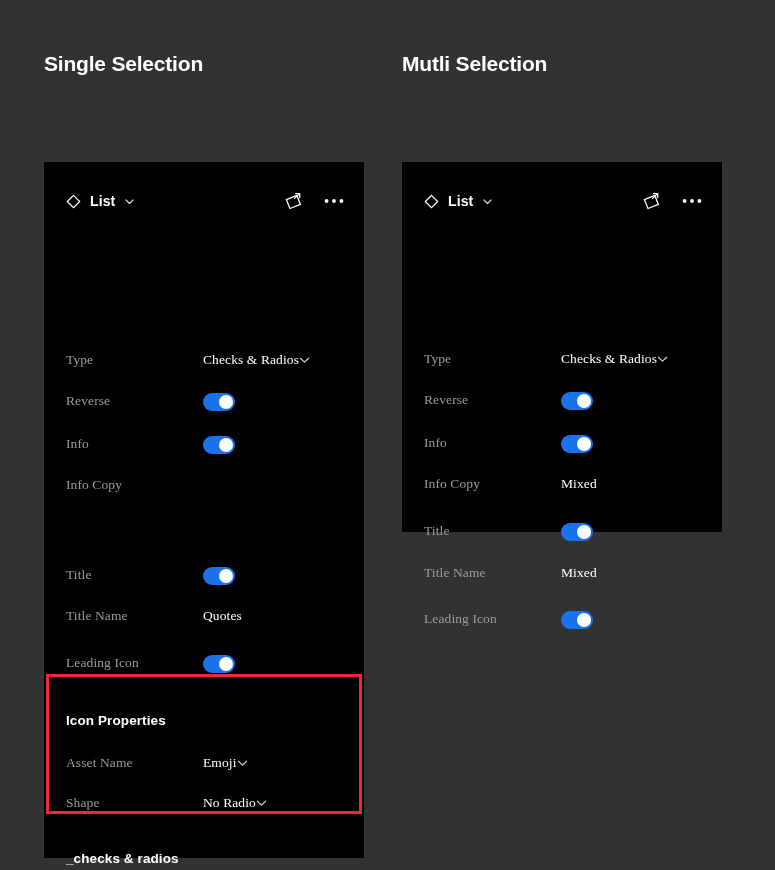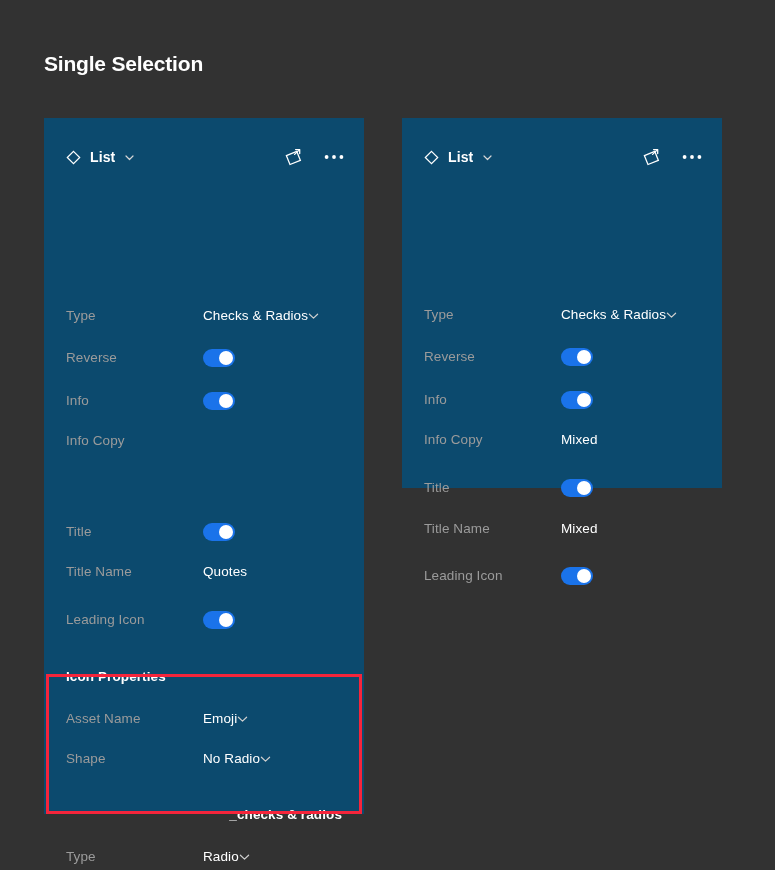--- a/index.html
+++ b/index.html
@@ -28,22 +28,23 @@
     letter-spacing: -0.2px;
     text-align: left;
     white-space: nowrap;
   }
   #title-single { left: 44px; top: 52px; width: 320px; }
   #title-multi  { left: 402px; top: 52px; width: 320px; }
 
   
   .panel {
     position: absolute;
-    background: #0c4a6e;
+    background: #000000;
     box-sizing: border-box;
+    margin-top: 44px;
   }
   #panel-single { left: 44px; top: 118px; width: 320px; height: 696px; }
   #panel-multi  { left: 402px; top: 118px; width: 320px; height: 370px; }
 
   .panel-inner {
     position: relative;
     width: 100%;
     height: 100%;
   }
 
@@ -77,23 +78,24 @@
   }
 
   .ico { display: block; }
   .ico svg { display: block; }
 
   
   .row {
     position: absolute;
     left: 0; right: 0;
     display: flex;
-    align-items: flex-end;
+    align-items: flex-start;
     padding: 0 20px 0 22px;
     box-sizing: border-box;
+    font-family: Liberation Serif, serif;
   }
   .row .label {
     color: #9b9b9b;
     font-size: 13.5px;
     width: 137px;
     flex: 0 0 137px;
     line-height: 18px;
     letter-spacing: 0.1px;
   }
   .row .value-wrap {
@@ -162,20 +164,21 @@
     pointer-events: none;
   }
 </style>
 </head>
 <body>
 
 <div class="stage">
 
   <div class="section-title" id="title-single">Single Selection</div>
 
+  <div class="section-title" id="title-multi">Mutli Selection</div>
 
   <div class="panel" id="panel-single">
     <div class="panel-inner">
 
       <div class="panel-header">
         <div class="hdr-left">
           <span class="ico">
             <svg width="15" height="15" viewBox="0 0 15 15">
               <path d="M7.5 1.3 L13.7 7.5 L7.5 13.7 L1.3 7.5 Z" fill="none" stroke="#ffffff" stroke-width="1.2"></path>
             </svg>
@@ -279,21 +282,21 @@
             <div class="label">Shape</div>
             <div class="value-wrap">
               <div class="value">No Radio</div>
               <span class="chev">
                 <svg width="11" height="8" viewBox="0 0 11 8">
                   <path d="M1.4 2.2 L5.5 6.1 L9.6 2.2" fill="none" stroke="#cfcfcf" stroke-width="1.2" stroke-linecap="round" stroke-linejoin="round"></path>
                 </svg>
               </span>
             </div>
           </div>
-          <div class="group-heading" style="top: 689px; text-align: right;">_checks &amp; radios</div>
+          <div class="group-heading" style="top: 689px;">_checks &amp; radios</div>
           <div class="row" style="top: 730px;">
             <div class="label">Type</div>
             <div class="value-wrap">
               <div class="value">Radio</div>
               <span class="chev">
                 <svg width="11" height="8" viewBox="0 0 11 8">
                   <path d="M1.4 2.2 L5.5 6.1 L9.6 2.2" fill="none" stroke="#cfcfcf" stroke-width="1.2" stroke-linecap="round" stroke-linejoin="round"></path>
                 </svg>
               </span>
             </div>

